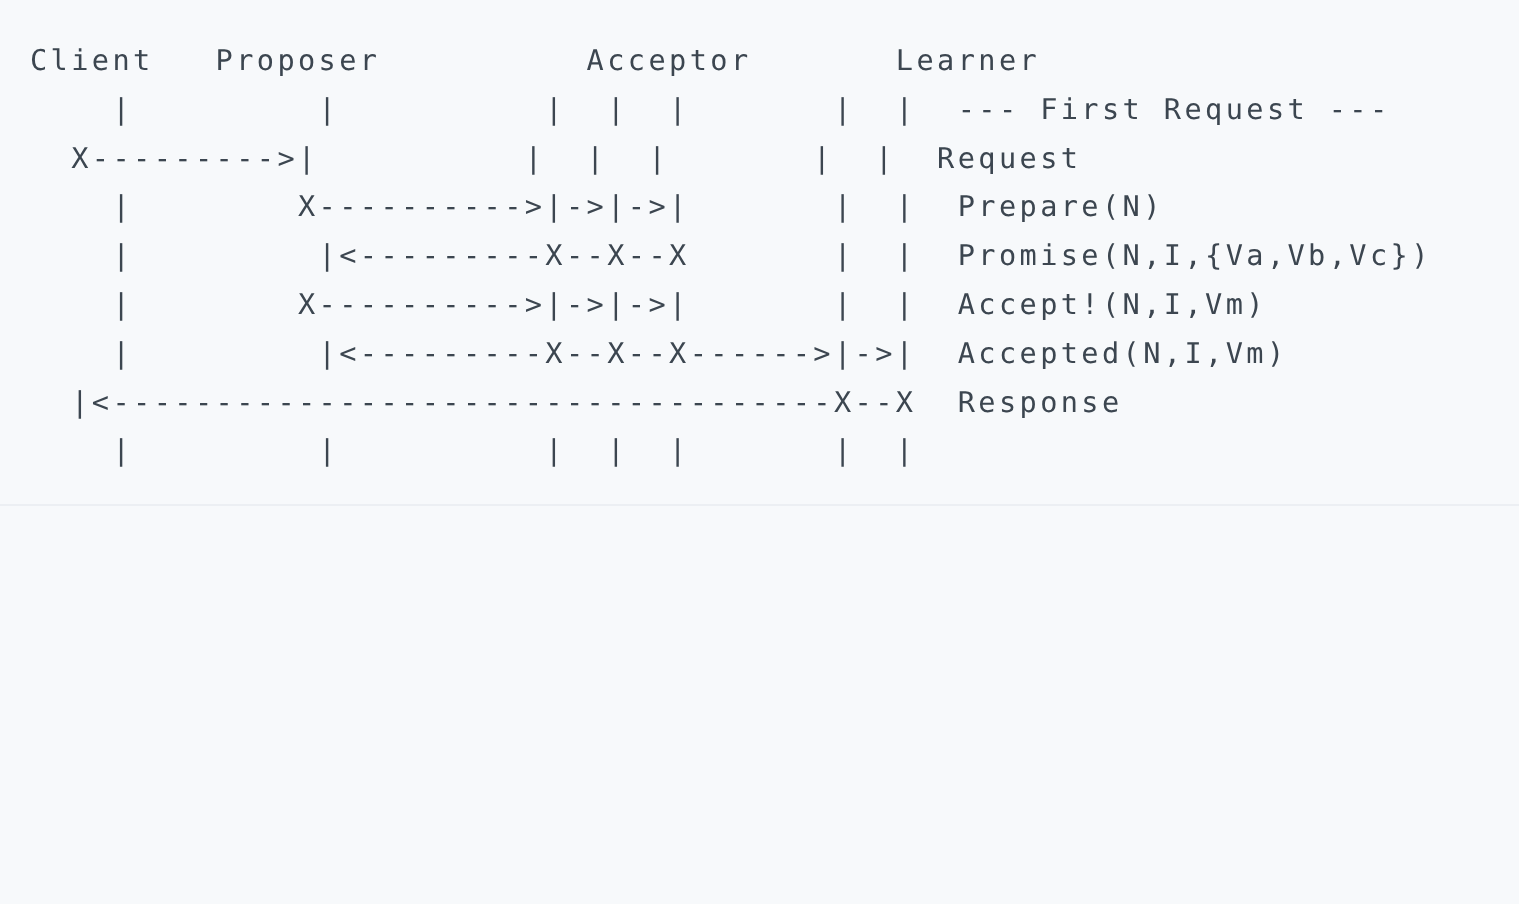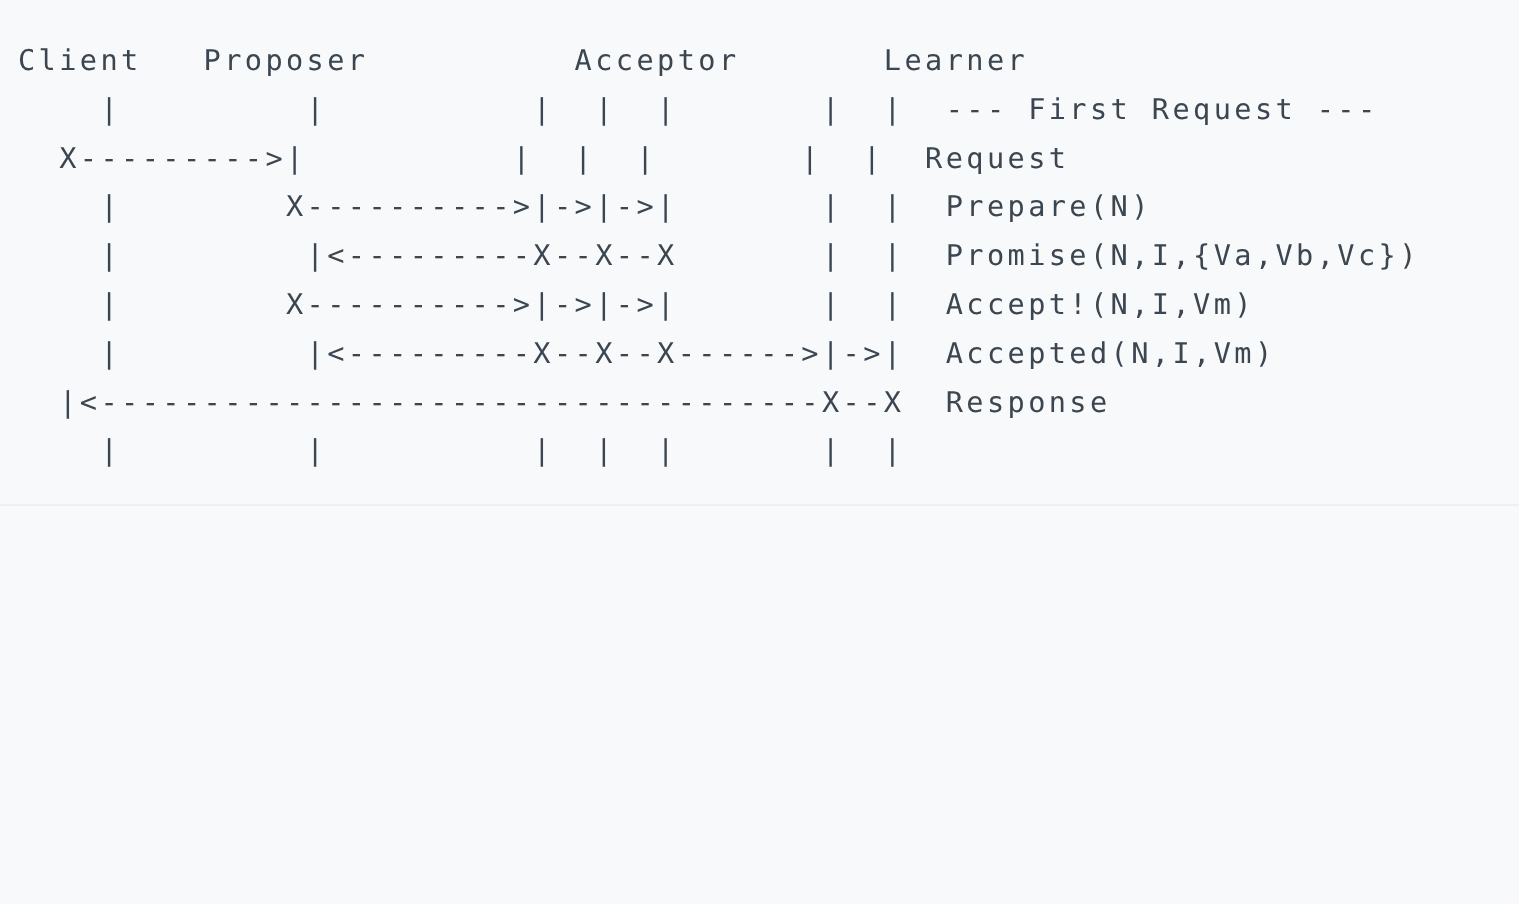--- a/index.html
+++ b/index.html
@@ -35,21 +35,21 @@
     top: 504px;
     width: 1519px;
     height: 2px;
     background: #eceff3;
   }
 
   pre.ascii {
     margin: 0;
     padding: 0;
     position: absolute;
-    left: 18px;
+    left: 30px;
     font-family: "DejaVu Sans Mono", "Liberation Mono", monospace;
     font-size: 28.6px;
     line-height: 48.8px;
     letter-spacing: 3.4px;
     color: #3c4650;
     white-space: pre;
     font-weight: 400;
     text-rendering: geometricPrecision;
     -webkit-font-smoothing: antialiased;
   }

